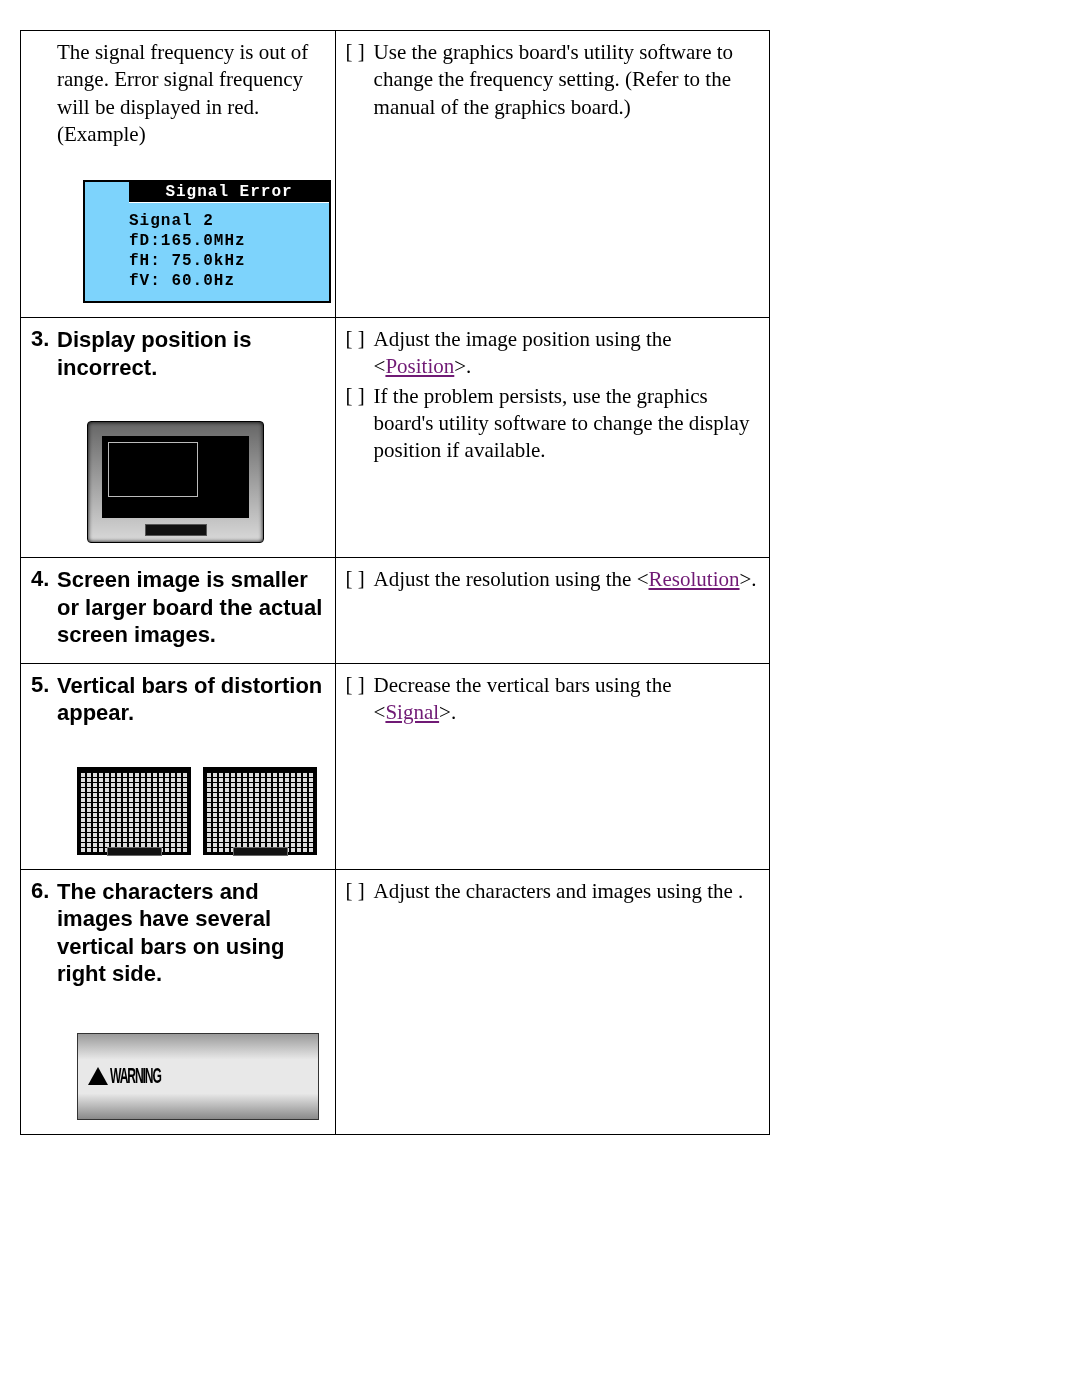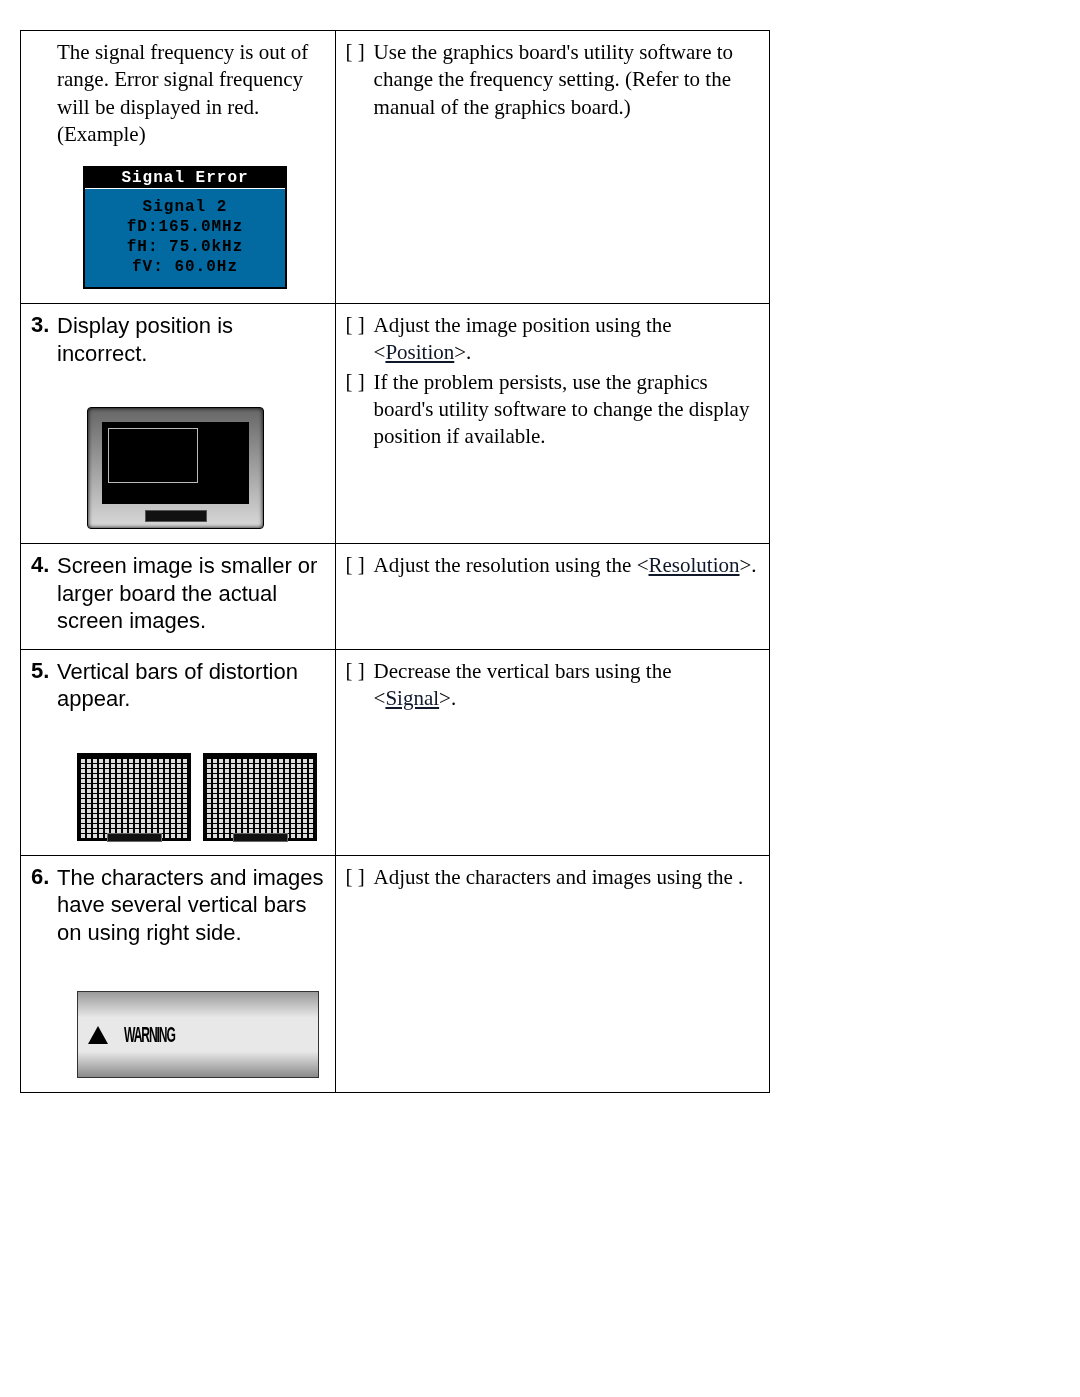--- a/index.html
+++ b/index.html
@@ -33,21 +33,21 @@
   .problem-num {
     font-weight: bold;
     font-size: 22px;
     font-family: Arial, Helvetica, sans-serif;
     min-width: 26px;
   }
   .problem-text {
     flex: 1;
   }
   .problem-title {
-    font-weight: normal;
+    font-weight: bold;
     font-size: 22px;
     font-family: Arial, Helvetica, sans-serif;
     line-height: 1.25;
   }
   .problem-plain {
     font-size: 21px;
     line-height: 1.3;
   }
 
   
@@ -55,46 +55,46 @@
   .action-marker {
     min-width: 28px;
     font-size: 21px;
   }
   .action-body {
     flex: 1;
     font-size: 21px;
     line-height: 1.3;
   }
   .link {
-    color: #0f172a;
+    color: #701a75;
     text-decoration: underline;
     cursor: pointer;
   }
 
   
   .osd {
-    margin: 18px 0 0 26px;
+    margin: 32px 0 0 26px;
     width: 200px;
     border: 2px solid #000;
-    background: #0369a1;
+    background: #7dd3fc;
     font-family: "Courier New", monospace;
     font-weight: bold;
     font-size: 16px;
     letter-spacing: 1px;
+    padding-left: 44px;
   }
   .osd-title {
     background: #000;
     color: #fff;
     text-align: center;
     border-bottom: 1px solid #fff;
     padding: 1px 0;
   }
   .osd-body {
     padding: 8px 0 10px 0;
-    text-align: center;
     line-height: 1.25;
   }
 
   
   .monitor-wrap { margin: 40px 0 0 30px; }
   .monitor {
     width: 175px;
     height: 120px;
     background: linear-gradient(#666, #d9d9d9);
     border: 1px solid #000;
@@ -143,21 +143,21 @@
   }
 
   
   .plate {
     margin: 45px 0 0 20px;
     width: 230px; height: 85px;
     background: linear-gradient(180deg,#9a9a9a 0%, #e8e8e8 30%, #e8e8e8 70%, #8a8a8a 100%);
     border: 1px solid #333;
     display: flex; align-items: center;
     padding-left: 10px;
-    gap: 16px;
+    gap: 2px;
   }
   .plate .tri {
     width: 0; height: 0;
     border-left: 10px solid transparent;
     border-right: 10px solid transparent;
     border-bottom: 18px solid #000;
   }
   .plate .label {
     font-family: Arial, Helvetica, sans-serif;
     font-weight: 900;

